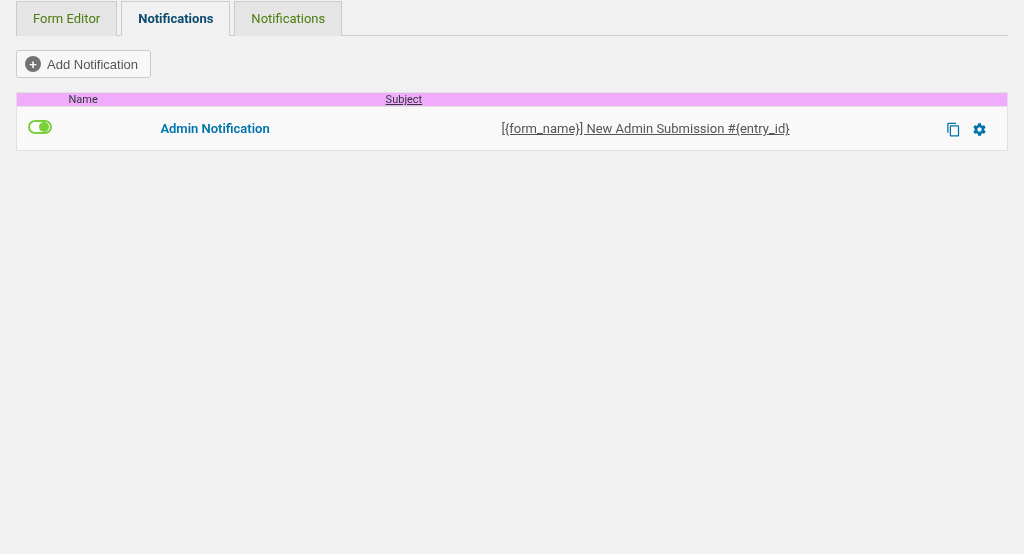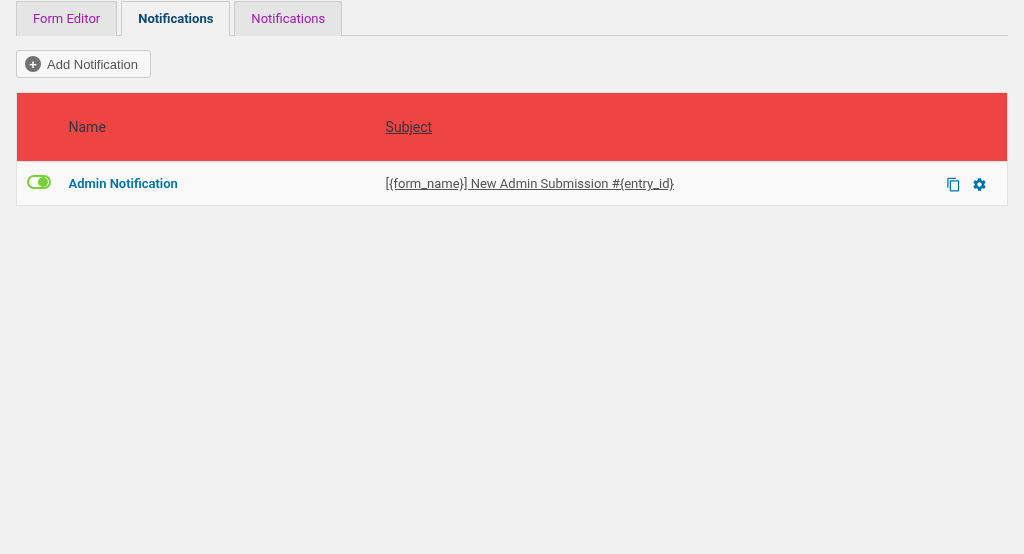--- a/index.html
+++ b/index.html
@@ -22,21 +22,21 @@
     .tabs {
       display: flex;
       border-bottom: 1px solid #ccc;
     }
     .tab {
       padding: 9px 16px;
       margin-right: 4px;
       background: #e5e5e5;
       border: 1px solid #ccc;
       border-bottom: none;
-      color: #a21caf;
+      color: #4d7c0f;
       font-size: 13px;
       cursor: pointer;
       position: relative;
       top: 1px;
     }
     .tab.active {
       background: #f1f1f1;
       border-bottom: 1px solid #f1f1f1;
       color: #0c4a6e;
       font-weight: 700;
@@ -72,31 +72,32 @@
     .table {
       width: 100%;
       background: #fff;
       border: 1px solid #e1e1e1;
       border-collapse: collapse;
     }
     .table thead th {
       text-align: left;
       font-weight: 400;
       color: #32373c;
-      font-size: 14px;
-      padding: 26px 12px;
+      font-size: 11px;
+      padding: 0 12px;
       border-bottom: 1px solid #e1e1e1;
-      background: #ef4444;
+      background: #f0abfc;
     }
     .table tbody td {
       padding: 12px 12px;
       background: #f9f9f9;
       color: #555;
       font-size: 13px;
       vertical-align: middle;
+      text-align: center;
     }
     .col-toggle { width: 40px; padding-left: 10px !important; padding-right: 4px !important; }
     .col-name { width: 32%; }
     .col-subject { width: auto; text-decoration: underline; }
     .col-actions { width: 90px; text-align: right !important; padding-right: 20px !important; }
     .link {
       color: #0073aa;
       font-weight: 600;
       text-decoration: none;
       cursor: pointer;

